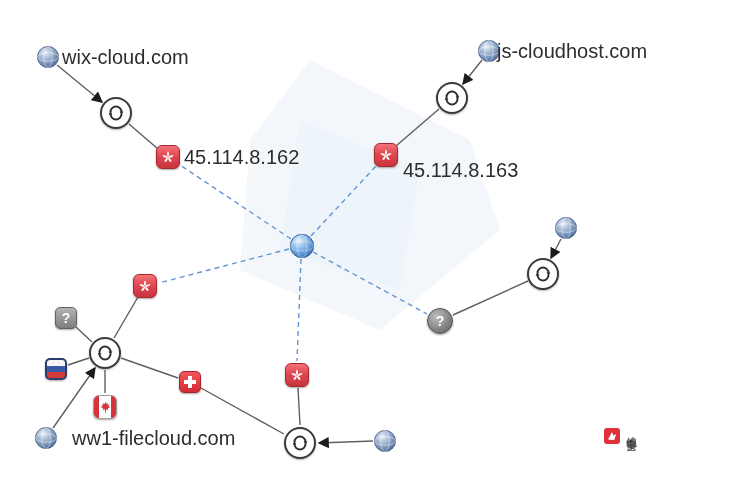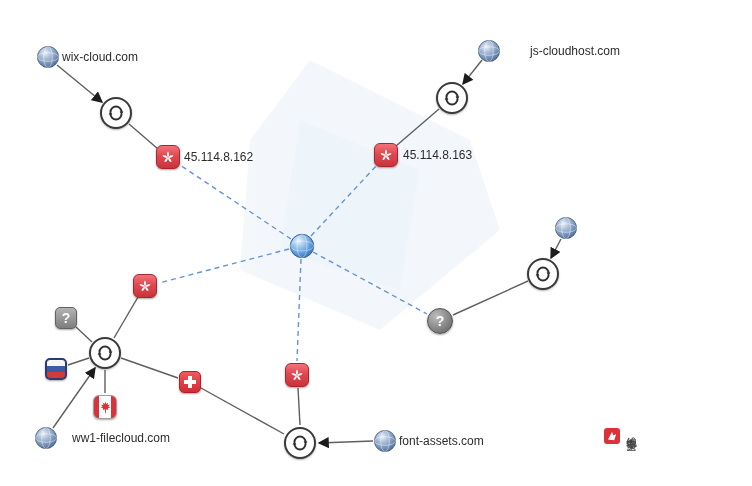--- a/index.html
+++ b/index.html
@@ -57,21 +57,21 @@
     border:1px solid #4f4f4f; box-shadow:0 1px 2px rgba(0,0,0,.35);
     display:flex; align-items:center; justify-content:center;
   }
 
   .cross { position:relative; width:14px; height:14px; }
   .cross span { position:absolute; background:#ffffff; }
   .cross .h { left:1px; top:5.2px; width:12px; height:3.6px; }
   .cross .v { left:5.2px; top:1px; width:3.6px; height:12px; }
 
   .lbl {
-    position:absolute; height:24px; line-height:24px; font-size:12px;
+    position:absolute; height:24px; line-height:24px; font-size:20px;
     color:#2d2d2d; white-space:nowrap;
   }
 
   .brand { position:absolute; left:604px; top:428px; display:flex; gap:5px; }
   .brand-logo { width:16px; height:16px; }
   .brand-text {
     writing-mode:vertical-rl; text-orientation:upright;
     font-size:10.5px; letter-spacing:1px; color:#3f3f3f;
   }
 </style>
@@ -254,26 +254,25 @@
       </span>
     </div>
 
   <div class="node asn-node" style="left:289px;top:233px">
       <svg width="26" height="26" viewBox="0 0 24 24">
         <use href="#asn-sym"></use>
       </svg>
     </div>
 
   <div class="lbl" style="left:62px;top:45px">wix-cloud.com</div>
-  <div class="lbl" style="left:530px;top:39px">js-cloudhost.com</div>
+  <div class="lbl" style="left:497px;top:39px">js-cloudhost.com</div>
   <div class="lbl" style="left:72px;top:426px">ww1-filecloud.com</div>
-  <div class="lbl" style="left:399px;top:429px">font-assets.com</div>
 
   <div class="lbl" style="left:184px;top:145px">45.114.8.162</div>
-  <div class="lbl" style="left:403px;top:143px">45.114.8.163</div>
+  <div class="lbl" style="left:403px;top:158px">45.114.8.163</div>
 
 
   <div class="brand">
     <svg class="brand-logo" viewBox="0 0 16 16">
       <rect width="16" height="16" rx="3" fill="#dd3038"></rect>
       <path d="M4 11.5 L8 4 L9.5 7.6 L12.2 6 L10.2 12.2 Z" fill="#ffffff"></path>
     </svg>
     <div class="brand-text">维他命安全</div>
   </div>
 

